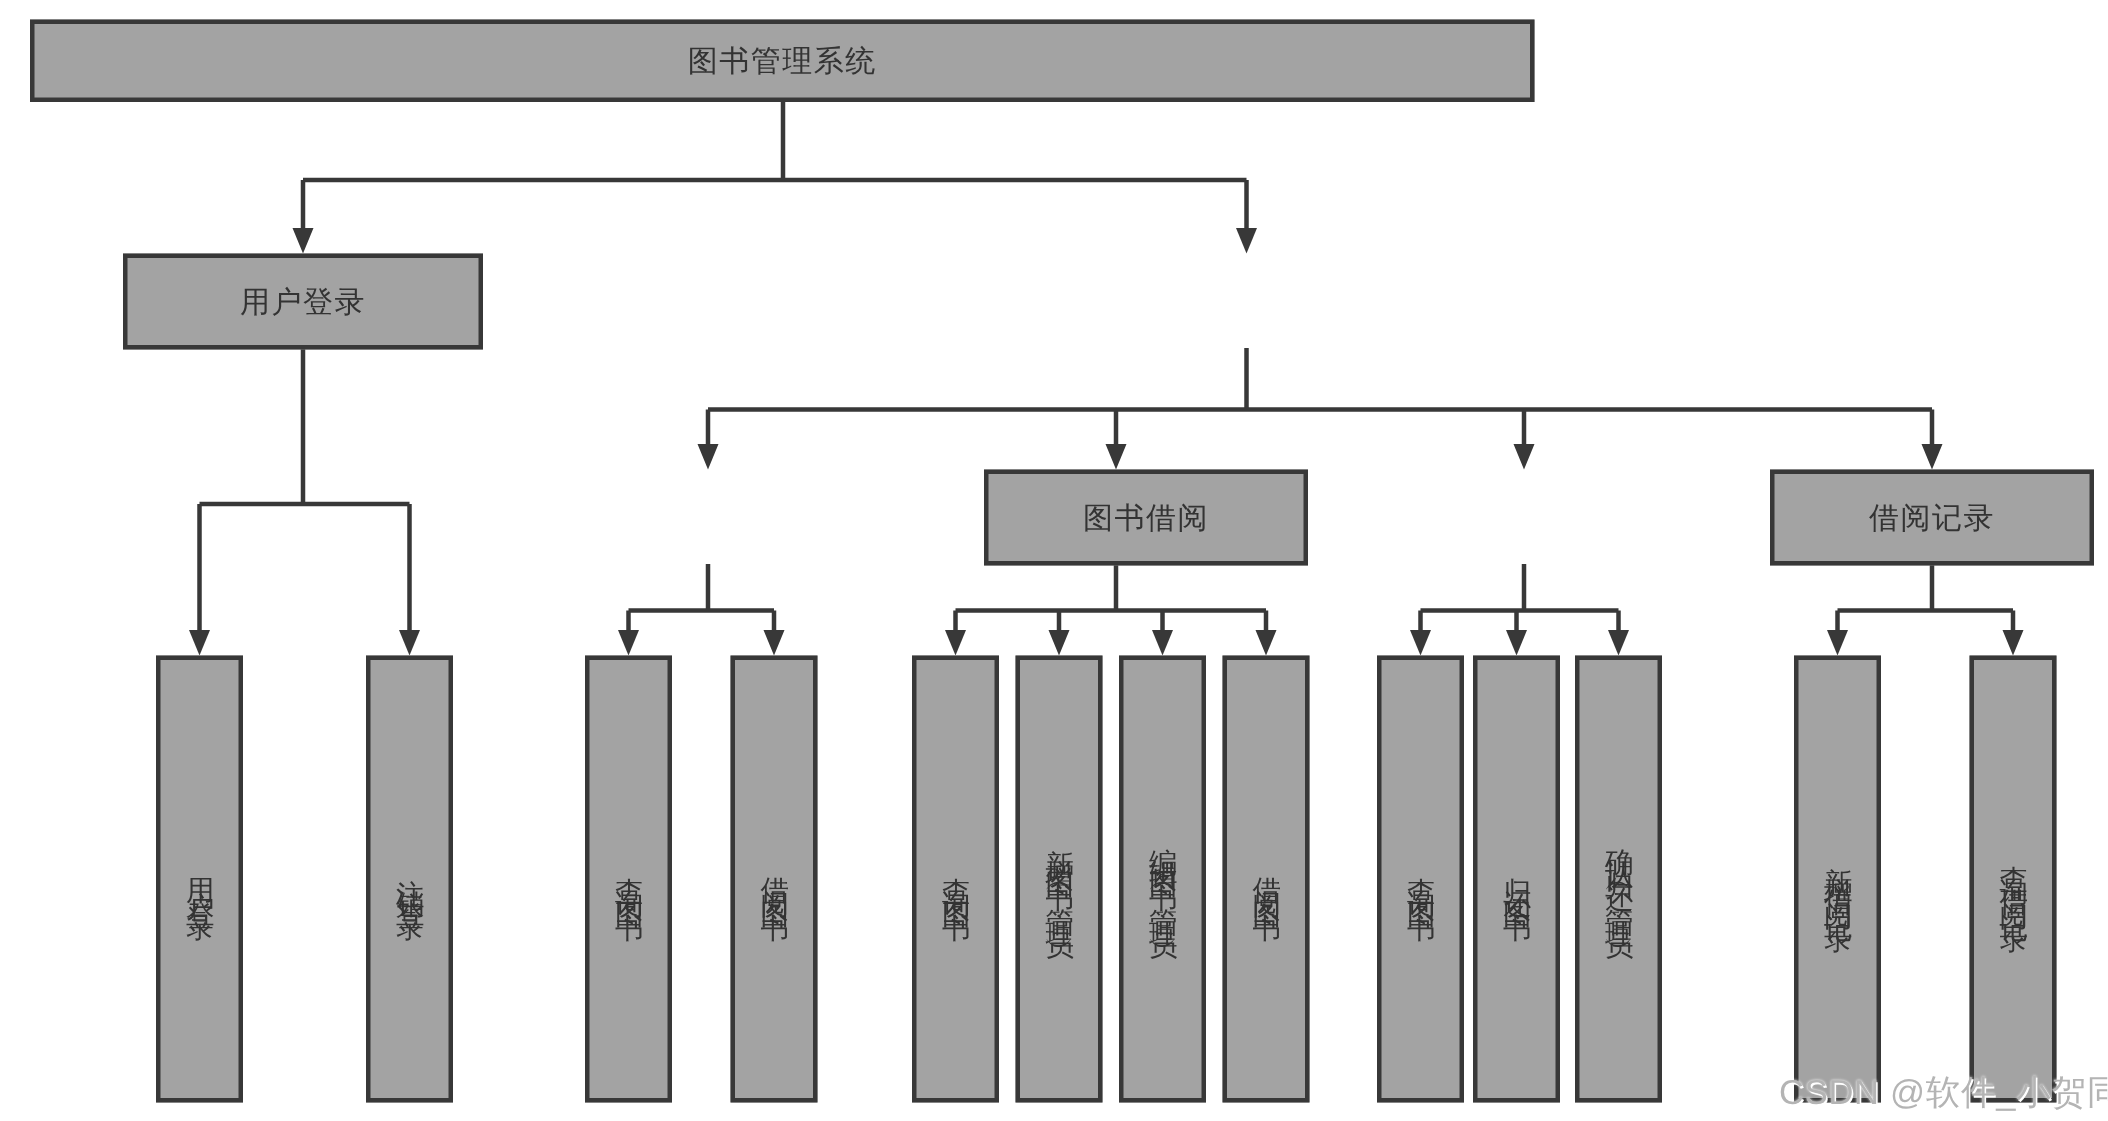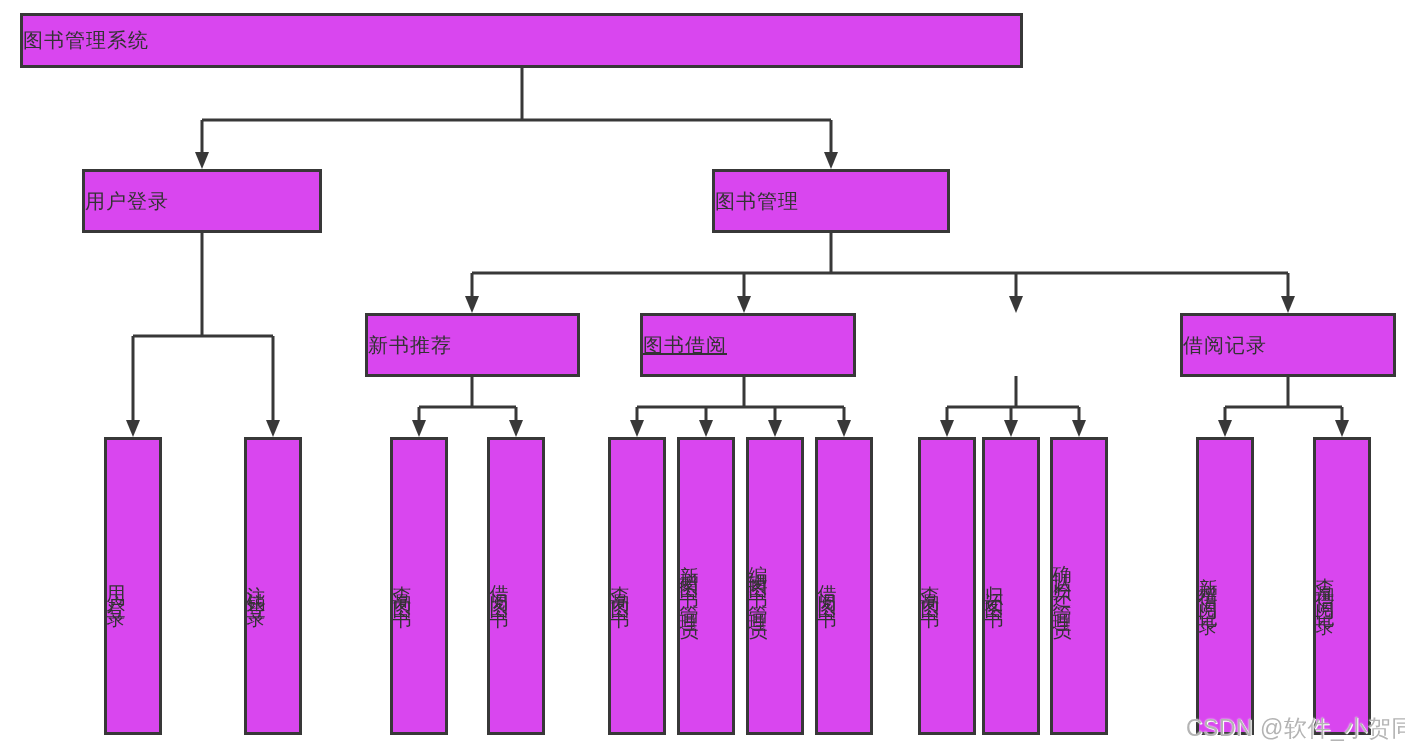--- a/index.html
+++ b/index.html
@@ -29,36 +29,37 @@
     fill: none;
   }
   .connectors polygon {
     fill: #383838;
     stroke: none;
   }
   .box {
     position: absolute;
     box-sizing: border-box;
     border: 3px solid #383838;
-    background: #d946ef;
+    background: #a3a3a3;
     display: flex;
     align-items: center;
+    justify-content: center;
   }
   .hlabel {
     font-size: 20px;
     color: #333333;
     letter-spacing: 1px;
     white-space: nowrap;
   }
   .root-box   { left: 20px;  top: 13px;  width: 1003px; height: 55px; }
   .l2a        { left: 82px;  top: 169px; width: 240px;  height: 64px; }
   .l2b        { left: 712px; top: 169px; width: 238px;  height: 64px; }
   .l3         { top: 313px;  height: 64px; width: 216px; }
   .l3a        { left: 365px; width: 215px; }
-  .l3b        { left: 640px; text-decoration: underline; }
+  .l3b        { left: 656px; }
   .l3c        { left: 908px; }
   .l3d        { left: 1180px; }
   .leaf {
     top: 437px;
     width: 58px;
     height: 298px;
   }
   .vtext {
     writing-mode: vertical-rl;
     text-orientation: mixed;
@@ -120,27 +121,21 @@
     <polygon points="1335,420 1349,420 1342,437"></polygon>
   </svg>
 
   <div class="box root-box">
     <span class="hlabel">图书管理系统</span>
   </div>
 
   <div class="box l2a">
     <span class="hlabel">用户登录</span>
   </div>
-  <div class="box l2b">
-    <span class="hlabel">图书管理</span>
-  </div>
 
-  <div class="box l3 l3a">
-    <span class="hlabel">新书推荐</span>
-  </div>
   <div class="box l3 l3b">
     <span class="hlabel">图书借阅</span>
   </div>
   <div class="box l3 l3d">
     <span class="hlabel">借阅记录</span>
   </div>
 
   <div class="box leaf" style="left:104px">
     <span class="vtext">用户登录</span>
   </div>

